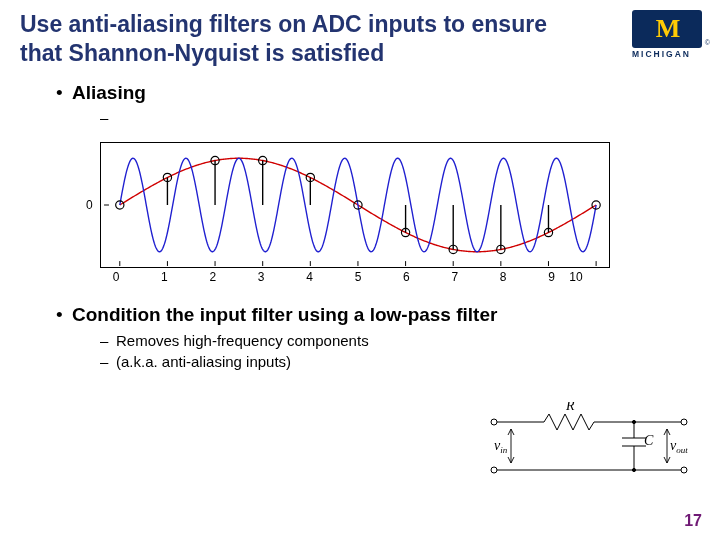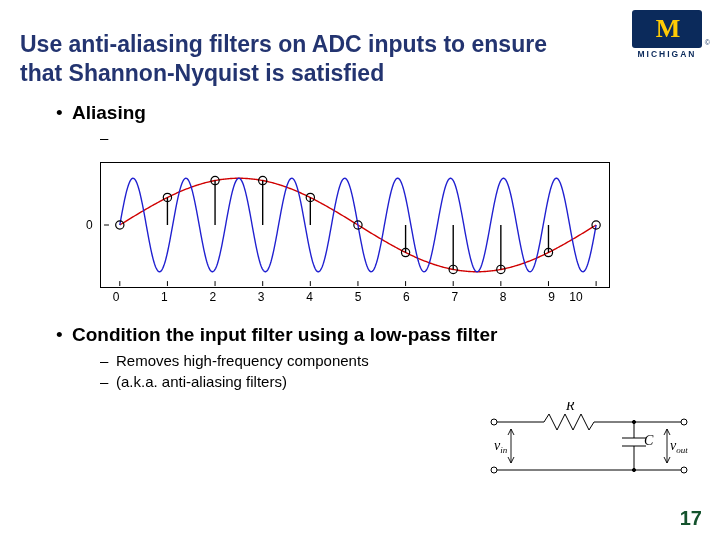--- a/index.html
+++ b/index.html
@@ -1,41 +1,41 @@
 <!DOCTYPE html>
 <html><head>
 <meta charset="utf-8">
 <style>
   * { box-sizing: border-box; margin: 0; padding: 0; }
   html, body { width: 720px; height: 540px; background: #fff; font-family: "Segoe UI", Tahoma, Verdana, sans-serif; color: #000; }
   .slide { position: relative; width: 720px; height: 540px; padding: 10px 20px 0 20px; }
-  .title { font-size: 23px; font-weight: 700; line-height: 1.25; color: #233470; max-width: 560px; margin-top: 20px; }
+  .title { font-size: 23px; font-weight: 700; line-height: 1.25; color: #233470; max-width: 560px; }
   .logo { position: absolute; top: 10px; right: 18px; }
   .logo-box { width: 70px; height: 38px; background: #0b2a5b; border-radius: 3px; display: flex; align-items: center; justify-content: center; position: relative; }
   .logo-m { font-family: Georgia, "Times New Roman", serif; font-weight: 900; color: #ffcb05; font-size: 26px; letter-spacing: -2px; line-height: 1; text-shadow: 0 0 0.5px #0b2a5b; }
   .logo-copy { position: absolute; right: -8px; bottom: 2px; font-size: 7px; color: #0b2a5b; }
-  .logo-sub { font-size: 8.5px; letter-spacing: 2px; color: #0b2a5b; text-align: center; margin-top: 1px; font-weight: 600; }
+  .logo-sub { font-size: 8.5px; letter-spacing: 2px; color: #0b2a5b; margin-top: 1px; font-weight: 600; }
   .content { margin-top: 14px; padding-left: 36px; }
   .b1 { display: flex; margin-bottom: 4px; }
   .b1 .dot { width: 16px; font-size: 19px; line-height: 1.2; }
   .b1-text { font-size: 19px; font-weight: 700; }
   .b2-wrap { padding-left: 44px; margin-top: 4px; margin-bottom: 4px; }
   .b2 { display: flex; margin-bottom: 2px; }
   .b2 .dash { width: 16px; font-size: 15px; line-height: 1.3; }
   .b2-text { font-size: 15px; font-weight: 400; line-height: 1.3; max-width: 470px; }
   .chart-zone { margin: 14px 0 18px 44px; }
   .chart-frame { width: 510px; height: 126px; border: 1px solid #000; position: relative; overflow: hidden; }
   .chart-svg { width: 100%; height: 100%; display: block; }
   .x-ticks { position: relative; width: 510px; height: 16px; margin-top: 2px; }
   .xtick { position: absolute; top: 0; font-size: 12px; transform: translateX(-50%); }
   .y-tick { position: absolute; font-size: 12px; left: -14px; transform: translateY(-50%); }
   .circ-zone { position: absolute; right: 26px; top: 402px; }
   .circ-svg { width: 210px; height: 84px; }
   .rlbl, .clbl, .vin, .vout { font-family: "Times New Roman", serif; font-style: italic; font-size: 14px; }
-  .pagenum { position: absolute; right: 18px; bottom: 10px; color: #14532d; font-size: 20px; font-weight: 600; }
+  .pagenum { position: absolute; right: 18px; bottom: 10px; color: #701a75; font-size: 16px; font-weight: 600; }
 </style>
 </head>
 <body>
 
 <div class="slide">
 
   <div class="logo">
     <div class="logo-box">
       <span class="logo-m">M</span>
       <span class="logo-copy">©</span>
@@ -128,21 +128,21 @@
       <span class="dot">•</span>
       <span class="b1-text">Condition the input filter using a low-pass filter</span>
     </div>
     <div class="b2-wrap">
       <div class="b2">
         <span class="dash">–</span>
         <span class="b2-text">Removes high-frequency components</span>
       </div>
       <div class="b2">
         <span class="dash">–</span>
-        <span class="b2-text">(a.k.a. anti-aliasing filters)</span>
+        <span class="b2-text">(a.k.a. anti-aliasing inputs)</span>
       </div>
     </div>
 
   </div>
 
   <div class="circ-zone">
     <svg class="circ-svg" viewBox="0 0 210 84">
       <g stroke="#000" stroke-width="1" fill="none">
         <circle cx="10" cy="20" r="3"></circle>
           <circle cx="10" cy="68" r="3"></circle>

